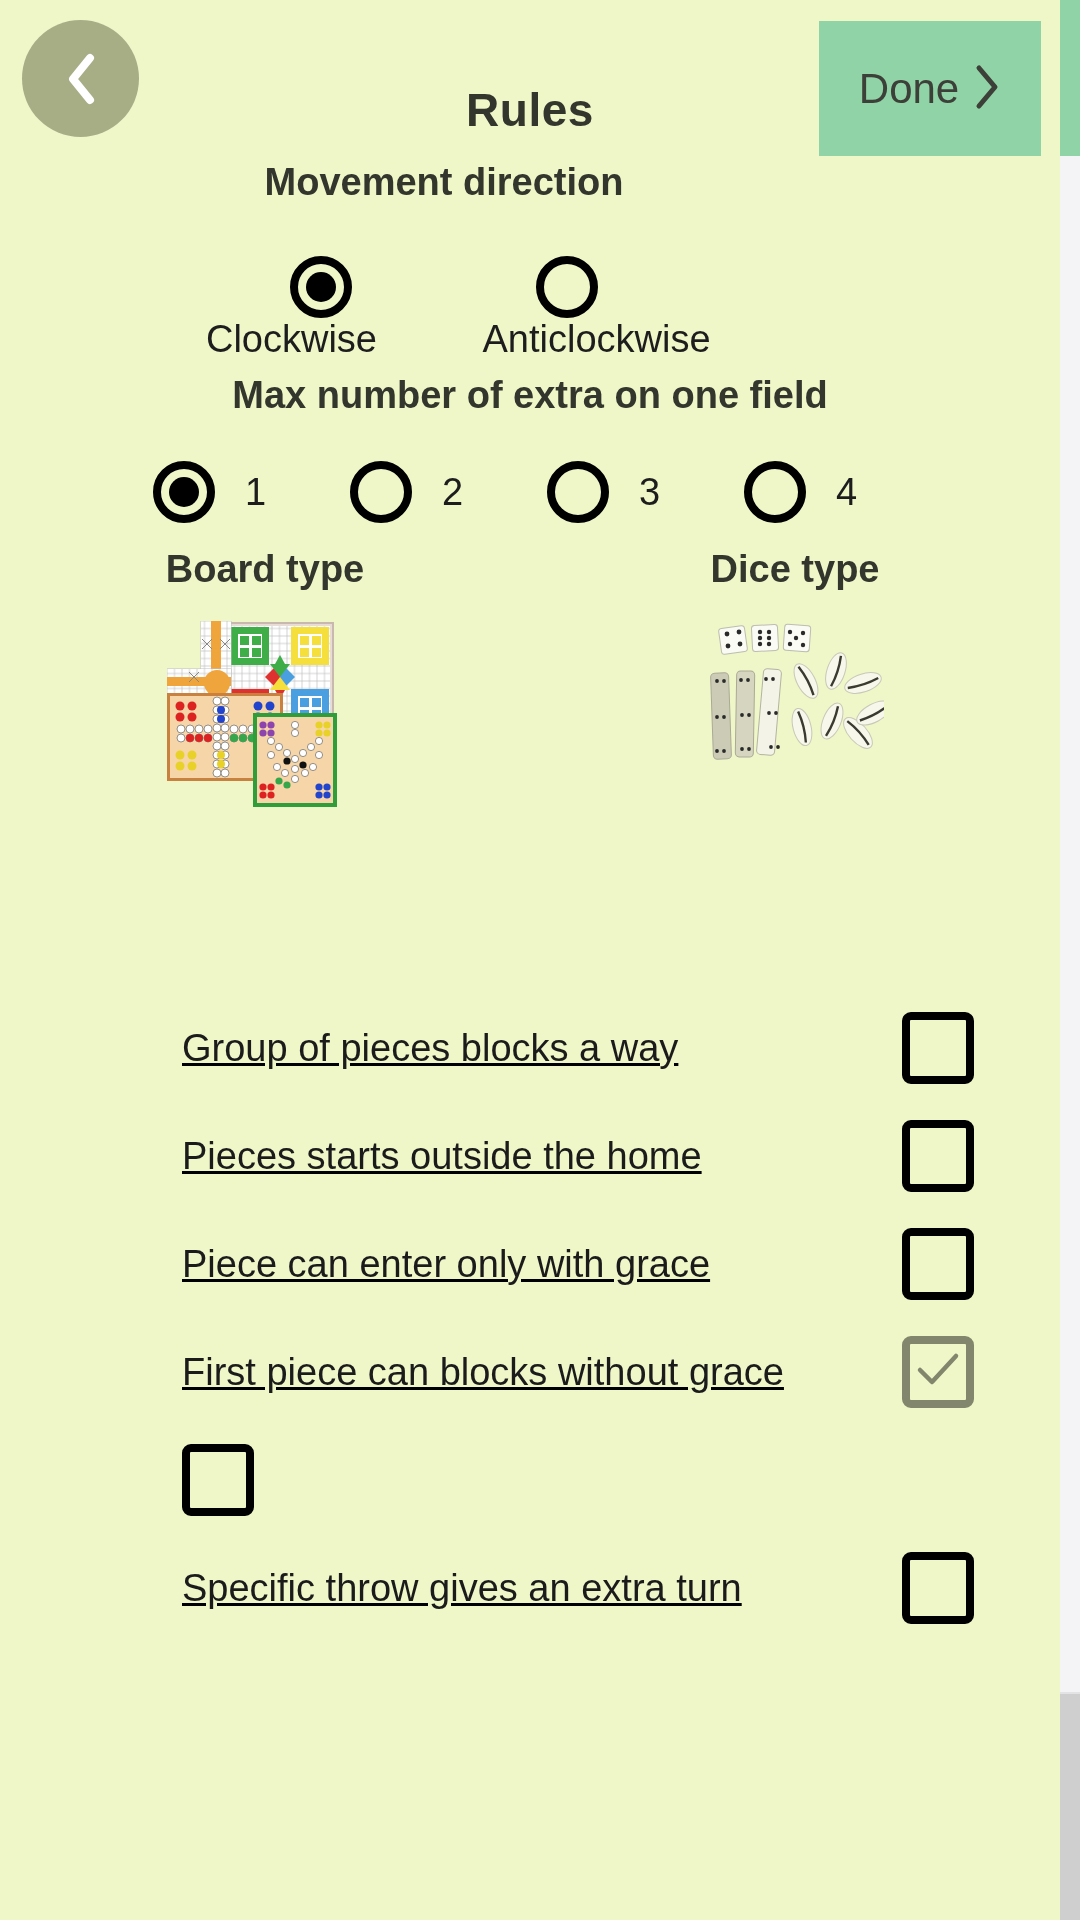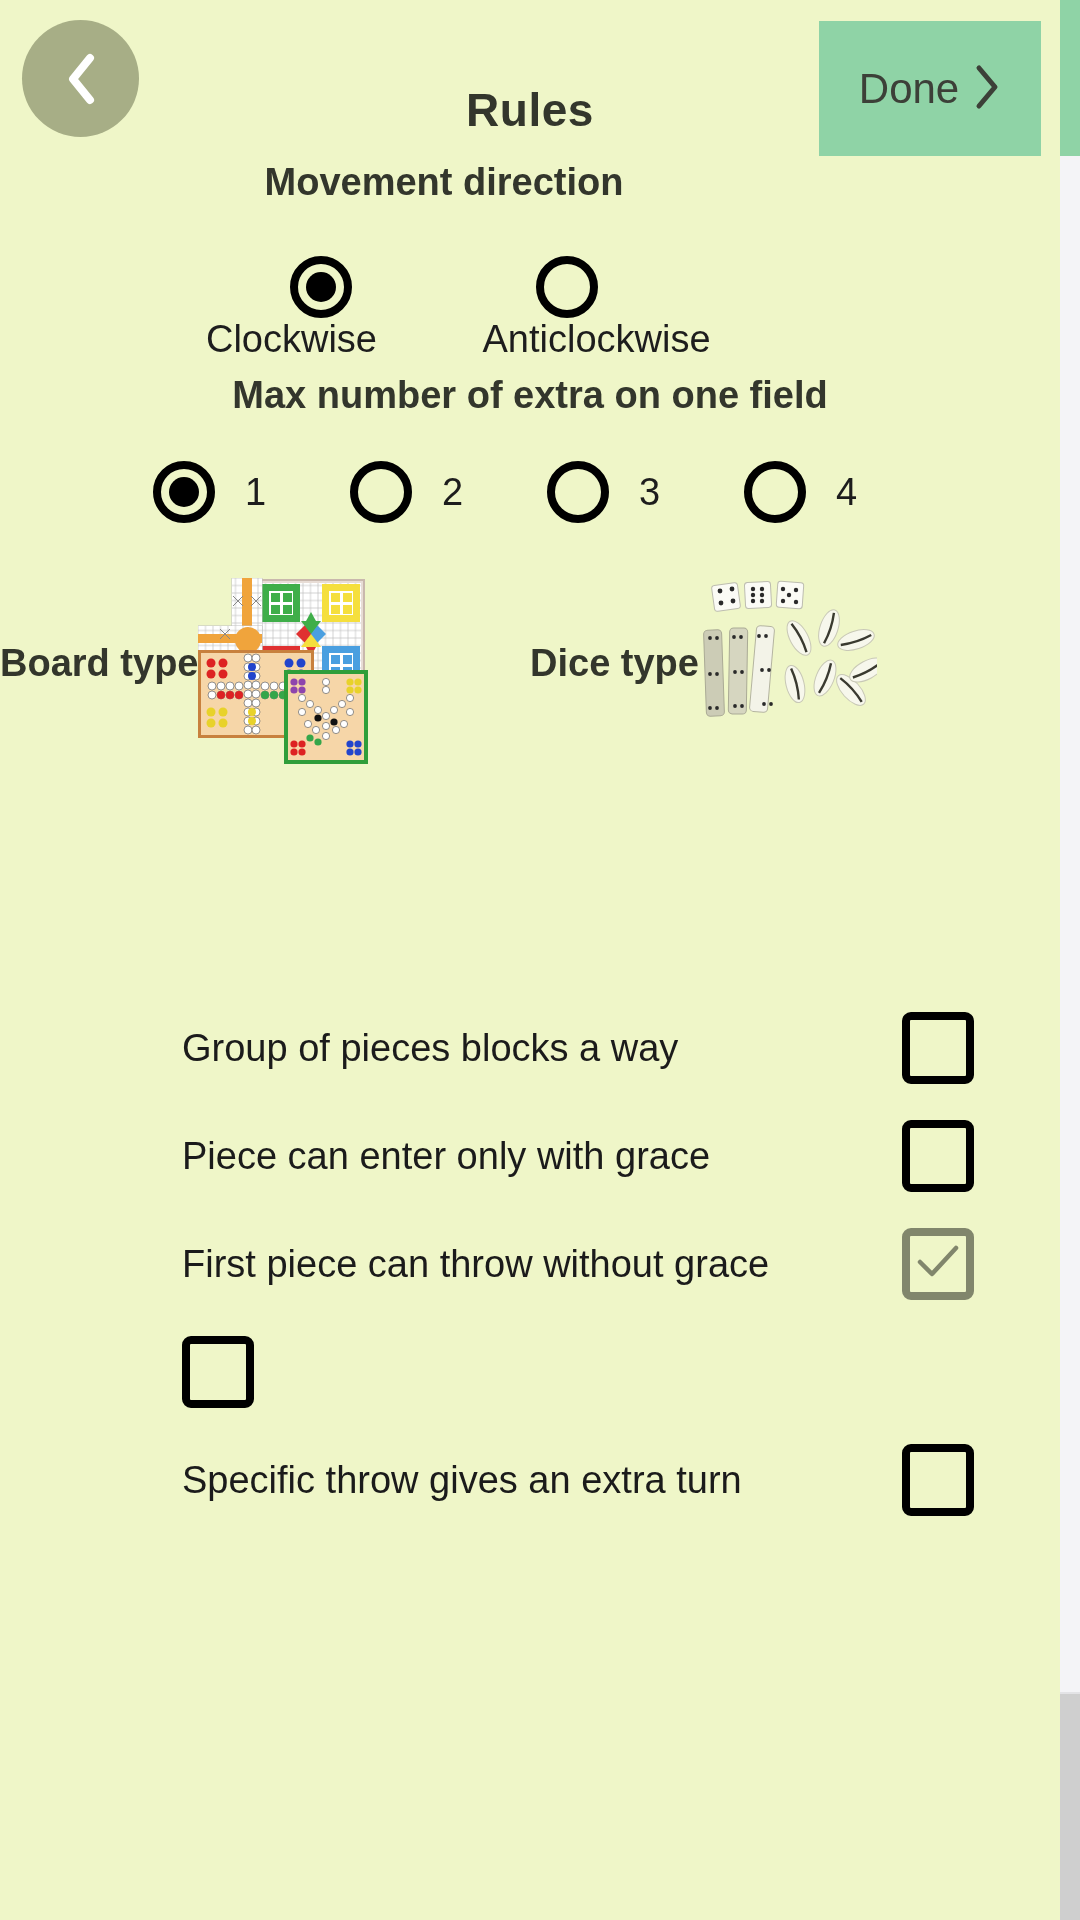--- a/index.html
+++ b/index.html
@@ -208,21 +208,21 @@
   .type-row {
     position: absolute;
     top: 392px;
     left: 0;
     width: 1060px;
     display: flex;
   }
   .type-col {
     width: 50%;
     display: flex;
-    flex-direction: row;
+    flex-direction: column;
     align-items: center;
     cursor: pointer;
   }
   .type-col .type-title {
     font-size: 38px;
     font-weight: bold;
     color: #33362c;
   }
   .type-col .thumb-wrap {
     margin-top: 30px;
@@ -238,20 +238,21 @@
     top: 838px;
     left: 0;
     width: 1060px;
   }
   .check-row {
     height: 108px;
     display: flex;
     align-items: center;
     padding: 0 60px 0 182px;
     cursor: pointer;
+    text-decoration: underline;
   }
   .check-row .ck-label {
     flex: 1;
     font-size: 38px;
     color: #1b1b1b;
     white-space: nowrap;
   }
   .checkbox {
     width: 72px;
     height: 72px;
@@ -618,28 +619,32 @@
       </div>
     </div>
 
     <div class="check-list">
 
       <div class="check-row">
         <span class="ck-label">Group of pieces blocks a way</span>
         <span class="checkbox"></span>
       </div>
 
+      <div class="check-row">
+        <span class="ck-label">Pieces starts outside the home</span>
+        <span class="checkbox"></span>
+      </div>
 
       <div class="check-row">
         <span class="ck-label">Piece can enter only with grace</span>
         <span class="checkbox"></span>
       </div>
 
       <div class="check-row">
-        <span class="ck-label">First piece can throw without grace</span>
+        <span class="ck-label">First piece can blocks without grace</span>
         <span class="checkbox checked">
           <span class="tick">
             <svg width="46" height="38" viewBox="0 0 46 38" fill="none" aria-hidden="true">
               <path d="M5 19 L17 31 L41 5" stroke="#81866c" stroke-width="4.5" stroke-linecap="round" stroke-linejoin="round"></path>
             </svg>
           </span>
         </span>
       </div>
 
       <div class="check-row">

